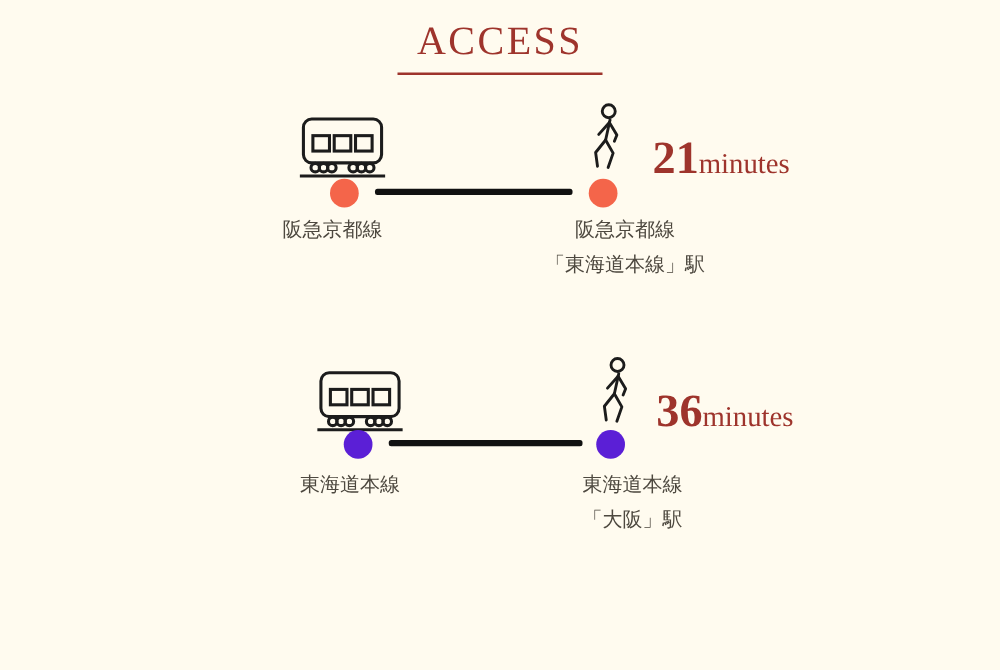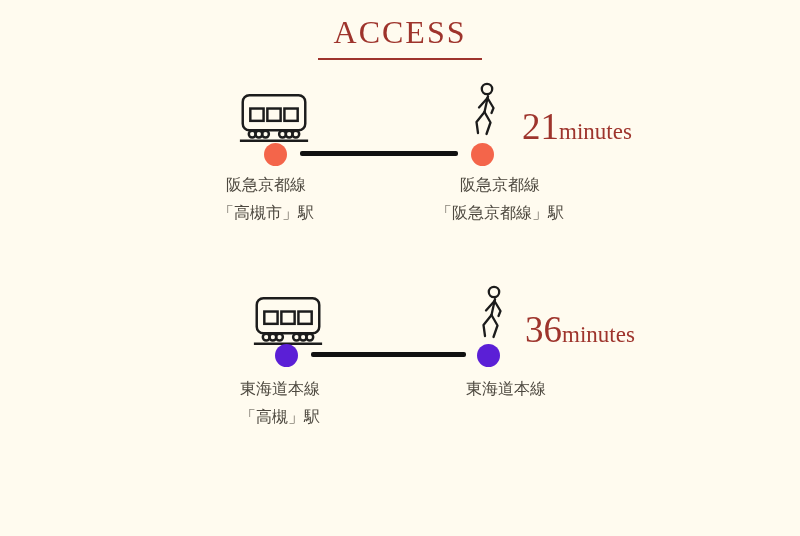--- a/index.html
+++ b/index.html
@@ -28,21 +28,21 @@
   .abs{position:absolute;}
   .icon-svg{stroke:#1c1c1c;fill:none;}
   .dot{width:23px;height:23px;border-radius:50%;}
   .track-line{height:5px;background:#111111;border-radius:2px;}
 
   .time{
     display:flex;align-items:baseline;
     color:#9E342C;
     white-space:nowrap;
   }
-  .time-value{font-size:37px;line-height:1;}
+  .time-value{font-size:37px;line-height:1;font-weight:bold;}
   .time-unit{font-size:23px;line-height:1;}
 
   .station{
     width:200px;
     text-align:center;
     font-size:16px;
     line-height:28px;
     color:#4D483F;
     white-space:nowrap;
   }
@@ -85,25 +85,24 @@
       <path d="M17.5 30 L23.5 40.5 L19.5 52"></path>
     </svg>
 
     <div class="abs time" style="left:522px;top:108px;">
       <span class="time-value" style="color: rgb(158, 52, 44); border-color: rgb(158, 52, 44);">21</span>
         <span class="time-unit" style="color: rgb(158, 52, 44); border-color: rgb(158, 52, 44);">minutes</span>
     </div>
 
     <div class="abs station" style="left:166px;top:171px;">
       <div>阪急京都線</div>
-      <div>「高槻市」駅</div>
     </div>
     <div class="abs station" style="left:400px;top:171px;">
       <div>阪急京都線</div>
-      <div>「阪急京都線」駅</div>
+      <div>「東海道本線」駅</div>
     </div>
   </section>
 
   <section>
 
     <svg class="abs icon-svg" style="left:252px;top:295px;width:72px;height:52px;stroke-width:2.6" viewBox="0 0 76 54">
       <rect x="5" y="3" width="66" height="37" rx="7"></rect>
       <rect x="13" y="17" width="14" height="13"></rect>
       <rect x="31" y="17" width="14" height="13"></rect>
       <rect x="49" y="17" width="14" height="13"></rect>
@@ -129,20 +128,20 @@
       <path d="M17.5 30 L23.5 40.5 L19.5 52"></path>
     </svg>
 
     <div class="abs time" style="left:525px;top:311px;">
       <span class="time-value" style="color: rgb(158, 52, 44); border-color: rgb(158, 52, 44);">36</span>
         <span class="time-unit" style="color: rgb(158, 52, 44); border-color: rgb(158, 52, 44);">minutes</span>
     </div>
 
     <div class="abs station" style="left:180px;top:375px;">
       <div>東海道本線</div>
-      <div>「高槻」駅</div>
     </div>
     <div class="abs station" style="left:406px;top:375px;">
       <div>東海道本線</div>
+      <div>「大阪」駅</div>
     </div>
   </section>
 
 </div>
 
 </body></html>

